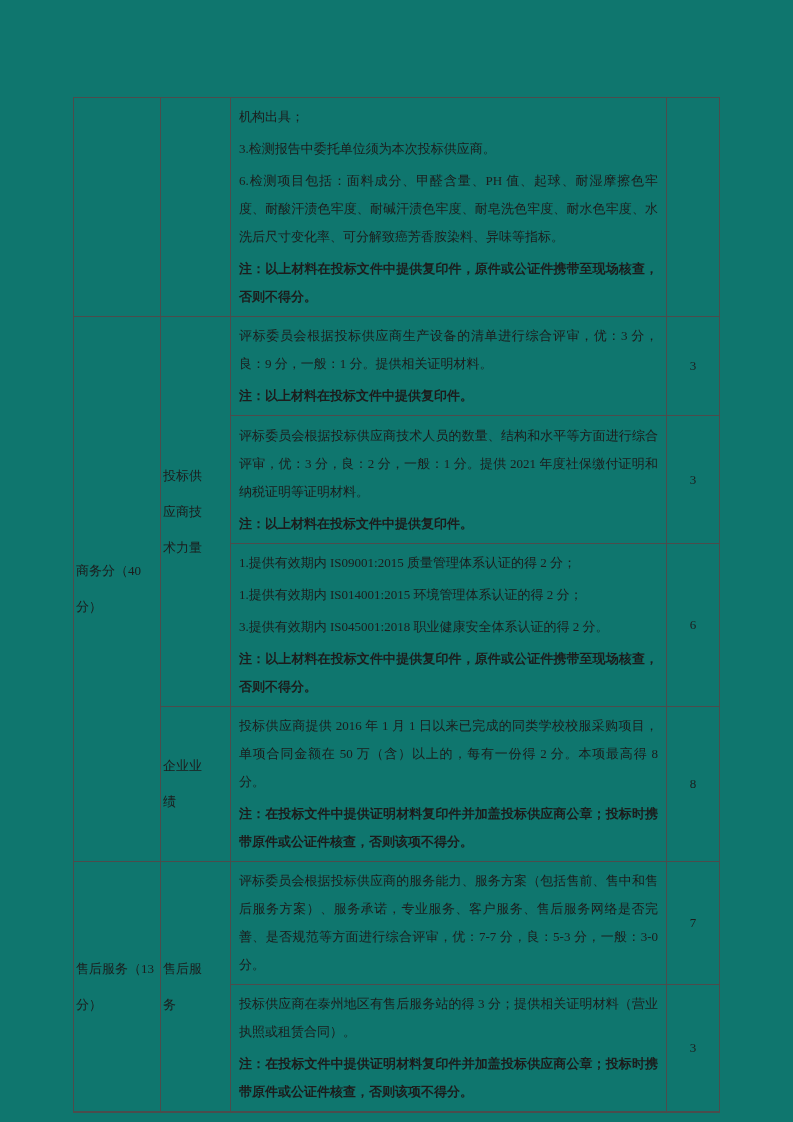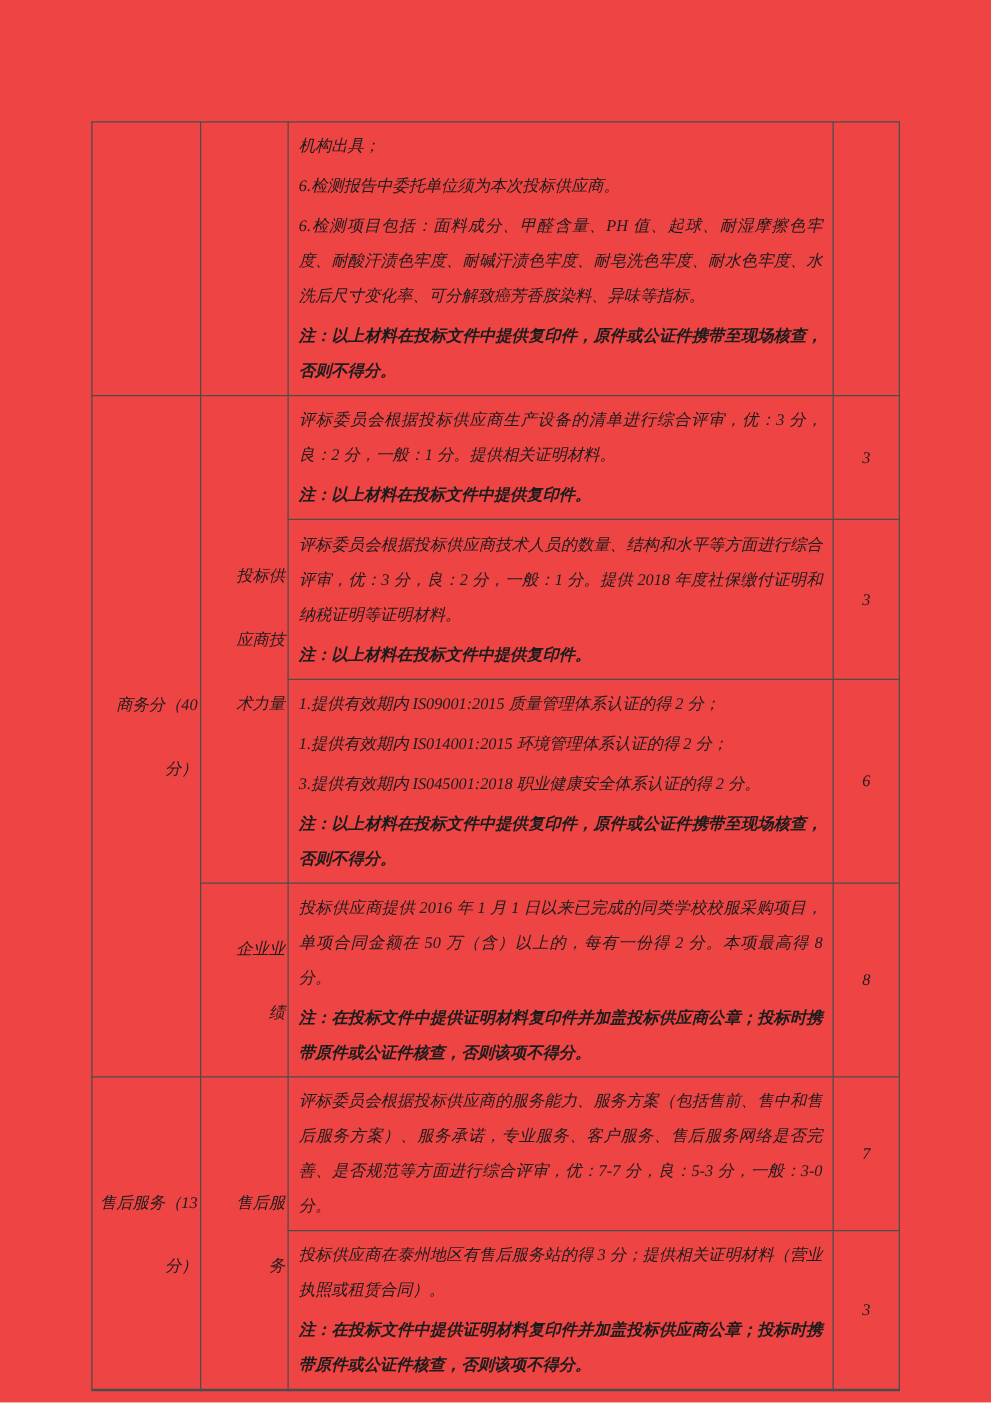--- a/index.html
+++ b/index.html
@@ -4,45 +4,44 @@
 <style>
   html, body {
     margin: 0;
     padding: 0;
     background: #ffffff;
   }
   .page {
     position: relative;
     width: 793px;
     height: 1122px;
-    background: #ef4444;
+    background: #0f766e;
     overflow: hidden;
     font-family: "Liberation Serif", "DejaVu Serif", serif;
     color: #1c1c1c;
-    font-style: italic;
   }
   table.eval-table {
     position: absolute;
     left: 73px;
     top: 97px;
     width: 646px;
     border-collapse: collapse;
     table-layout: fixed;
     border: 1px solid #4c4c4c;
     border-bottom: 2px solid #4c4c4c;
   }
   table.eval-table td {
     border: 1px solid #4c4c4c;
     overflow: hidden;
   }
   td.category, td.subcategory {
-    text-align: right;
+    text-align: left;
     vertical-align: middle;
     font-size: 13px;
-    line-height: 51px;
+    line-height: 36px;
     white-space: pre-line;
     padding: 2px 2px;
   }
   td.criteria {
     vertical-align: middle;
     padding: 5px 8px;
     font-size: 13px;
   }
   td.criteria p {
     margin: 0 0 4px 0;
@@ -71,41 +70,41 @@
       <col style="width:70px">
       <col style="width:436px">
       <col style="width:53px">
     </colgroup>
     <tbody id="table-body">
         <tr style="height: 216px;">
           <td class="category"></td>
           <td class="subcategory"></td>
           <td class="criteria">
             <p>机构出具；</p>
-            <p>6.检测报告中委托单位须为本次投标供应商。</p>
+            <p>3.检测报告中委托单位须为本次投标供应商。</p>
             <p>6.检测项目包括：面料成分、甲醛含量、PH 值、起球、耐湿摩擦色牢度、耐酸汗渍色牢度、耐碱汗渍色牢度、耐皂洗色牢度、耐水色牢度、水洗后尺寸变化率、可分解致癌芳香胺染料、异味等指标。</p>
             <p class="note">注：以上材料在投标文件中提供复印件，原件或公证件携带至现场核查，否则不得分。</p>
           </td>
           <td class="score"></td>
         </tr>
         <tr style="height: 91px;">
           <td rowspan="4" class="category">商务分（40
 分）</td>
           <td rowspan="3" class="subcategory">投标供
 应商技
 术力量</td>
           <td class="criteria">
-            <p>评标委员会根据投标供应商生产设备的清单进行综合评审，优：3 分，良：2 分，一般：1 分。提供相关证明材料。</p>
+            <p>评标委员会根据投标供应商生产设备的清单进行综合评审，优：3 分，良：9 分，一般：1 分。提供相关证明材料。</p>
             <p class="note">注：以上材料在投标文件中提供复印件。</p>
           </td>
           <td class="score">3</td>
         </tr>
         <tr style="height: 128px;">
           <td class="criteria">
-            <p>评标委员会根据投标供应商技术人员的数量、结构和水平等方面进行综合评审，优：3 分，良：2 分，一般：1 分。提供 2018 年度社保缴付证明和纳税证明等证明材料。</p>
+            <p>评标委员会根据投标供应商技术人员的数量、结构和水平等方面进行综合评审，优：3 分，良：2 分，一般：1 分。提供 2021 年度社保缴付证明和纳税证明等证明材料。</p>
             <p class="note">注：以上材料在投标文件中提供复印件。</p>
           </td>
           <td class="score">3</td>
         </tr>
         <tr style="height: 150px;">
           <td class="criteria">
             <p>1.提供有效期内 IS09001:2015 质量管理体系认证的得 2 分；</p>
             <p>1.提供有效期内 IS014001:2015 环境管理体系认证的得 2 分；</p>
             <p>3.提供有效期内 IS045001:2018 职业健康安全体系认证的得 2 分。</p>
             <p class="note">注：以上材料在投标文件中提供复印件，原件或公证件携带至现场核查，否则不得分。</p>

